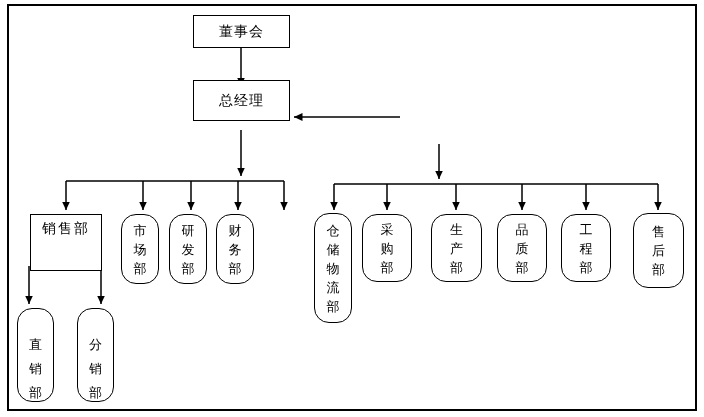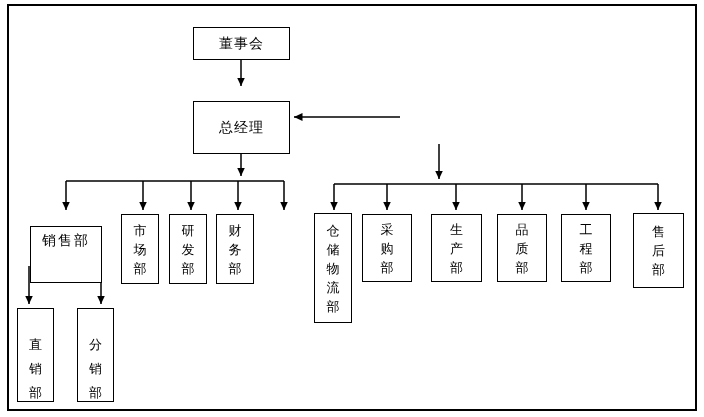--- a/index.html
+++ b/index.html
@@ -11,24 +11,24 @@
   .frame{
     position:absolute;left:7px;top:4px;width:690px;height:407px;
     border:2px solid #000;box-sizing:border-box;background:#ffffff;
   }
   .connectors{position:absolute;left:0;top:0;width:704px;height:417px;pointer-events:none;}
   .node{
     position:absolute;background:#ffffff;border:1.5px solid #000;box-sizing:border-box;
     display:flex;align-items:center;justify-content:center;
     font-size:14px;letter-spacing:1px;
   }
-  .node.hbox{white-space:nowrap;margin-top:12px;}
+  .node.hbox{white-space:nowrap;}
   .node.topalign{align-items:flex-start;}
   .node.topalign .lbl{padding-top:5px;letter-spacing:2px;}
-  .node.vbox{font-size:13px;letter-spacing:0;}
+  .node.vbox{font-size:13px;letter-spacing:0;border-radius:15px;}
   .node.vbox .lbl{
     display:block;width:15px;margin:0 auto;word-break:break-all;
     line-height:19px;text-align:center;
   }
   .node.vbox.tall .lbl{line-height:24px;margin-top:28px;}
 </style>
 </head>
 <body>
 
 <div class="canvas">
@@ -65,21 +65,21 @@
 
       <line x1="29" y1="266" x2="29" y2="304" marker-end="url(#ah)"></line>
       <line x1="101" y1="266" x2="101" y2="304" marker-end="url(#ah)"></line>
     </g>
   </svg>
 
   <div class="node hbox" style="left:193px;top:15px;width:97px;height:33px">
     <span class="lbl">董事会</span>
   </div>
 
-  <div class="node hbox" style="left:193px;top:89px;width:97px;height:53px">
+  <div class="node hbox" style="left:193px;top:80px;width:97px;height:41px">
     <span class="lbl">总经理</span>
   </div>
 
 
   <div class="node hbox topalign" style="left:30px;top:214px;width:72px;height:57px">
     <span class="lbl">销售部</span>
   </div>
 
   <div class="node vbox" style="left:121px;top:214px;width:38px;height:70px">
     <span class="lbl">市场部</span>

